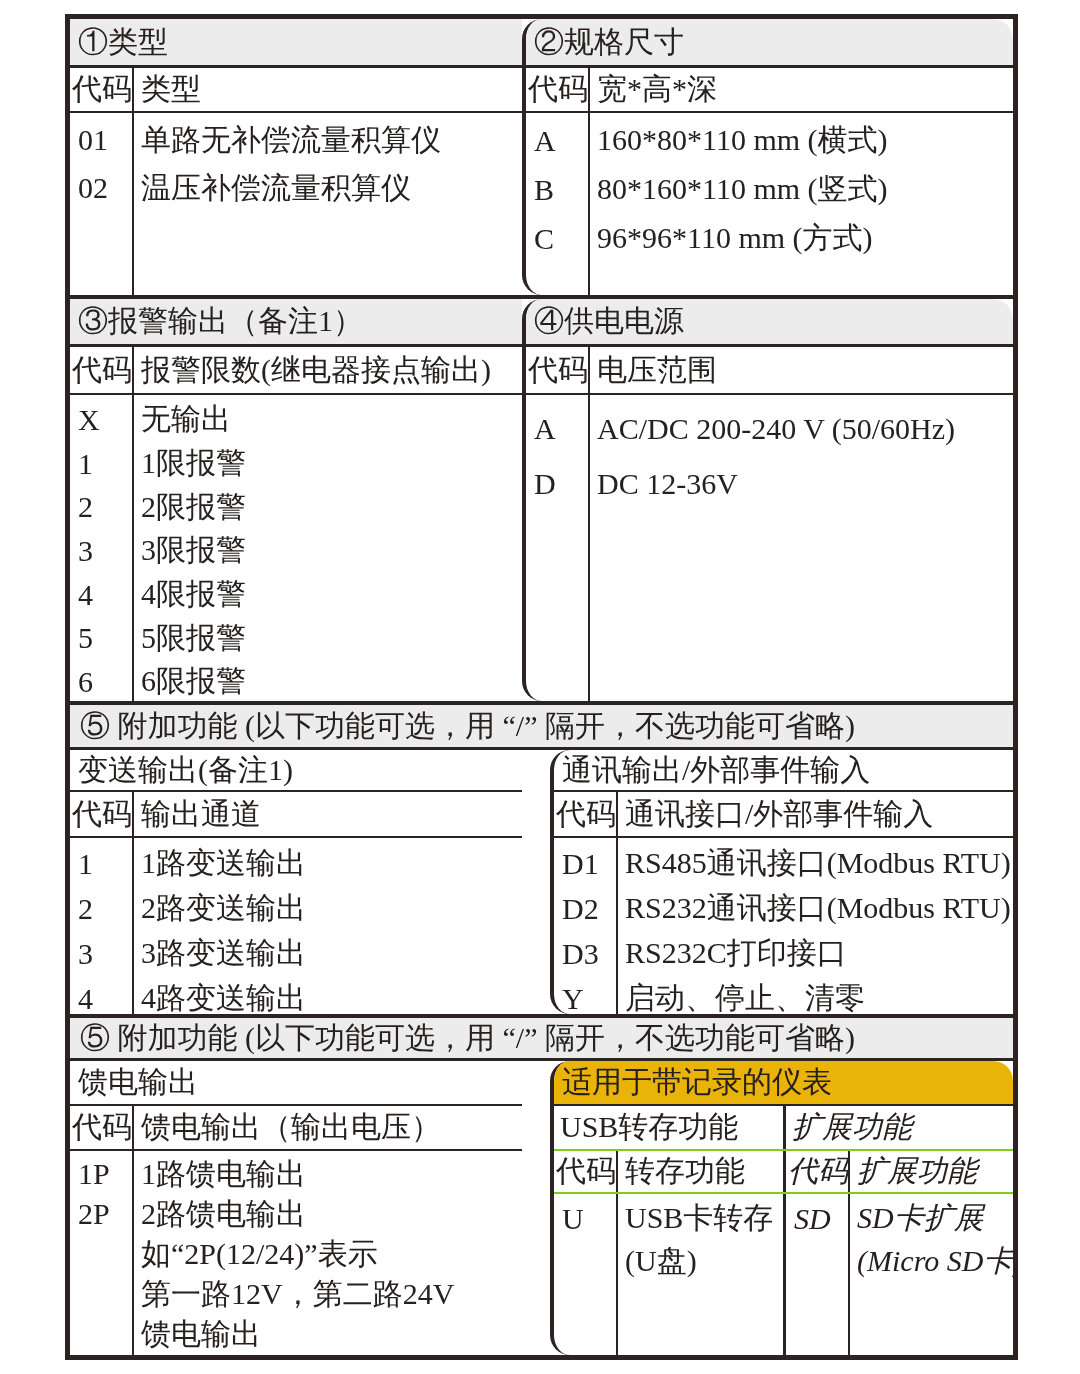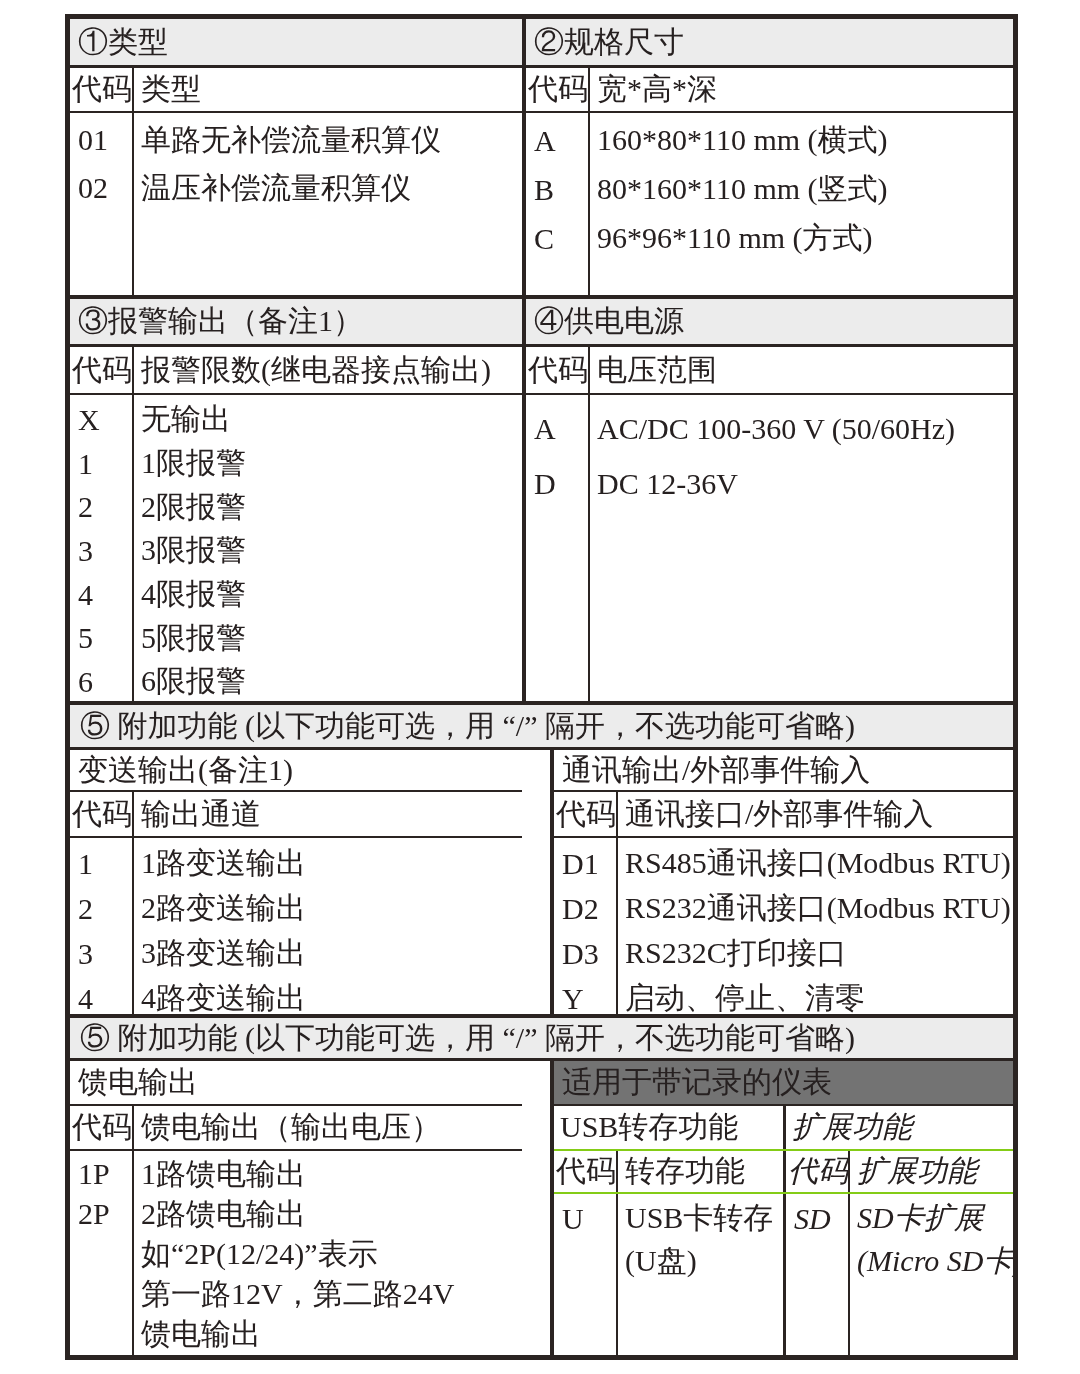--- a/index.html
+++ b/index.html
@@ -17,37 +17,37 @@
   }
   .band { display: flex; }
   .band.colband { flex-direction: column; }
   .b1 { height: 276px; }
   .b2 { height: 406px; border-top: 4px solid #2b2422; }
   .b3 { height: 313px; border-top: 4px solid #2b2422; }
   .b4 { flex: 1; border-top: 4px solid #2b2422; min-height: 0; }
   .cols { display: flex; flex: 1; min-height: 0; gap: 28px; }
   .half { display: flex; flex-direction: column; min-width: 0; overflow: hidden; }
   .half.L { width: 452px; }
-  .half.R { flex: 1; border-left: 4px solid #2b2422; }
+  .half.R { flex: 1; border-left: 4px solid #2b2422; border-radius: 20px; }
   .sec-title {
     background: #ececec; border-bottom: 3px solid #2b2422;
     display: flex; align-items: center;
     font-size: 30px; padding-left: 8px; white-space: nowrap; overflow: hidden;
   }
   .b1 .sec-title { height: 49px; }
   .b2 .sec-title { height: 48px; }
   .b3 .sec-title { height: 45px; padding-left: 10px; }
   .b4 .sec-title { height: 43px; padding-left: 10px; }
   .subtitle {
     border-bottom: 2px solid #2b2422; display: flex; align-items: center;
     font-size: 30px; padding-left: 8px; white-space: nowrap; overflow: hidden;
   }
   .b3 .subtitle { height: 42px; }
   .b4 .subtitle { height: 45px; }
-  .gray { background: #737373; }
+  .gray { background: #eab308; }
   .hdr { display: flex; border-bottom: 2px solid #2b2422; font-size: 30px; }
   .b1 .hdr { height: 45px; }
   .b2 .hdr { height: 48px; }
   .b3 .hdr { height: 46px; }
   .b4 .hdr { height: 45px; }
   .code-h {
     width: 64px; border-right: 2px solid #2b2422; flex: none;
     display: flex; align-items: center; padding-left: 2px;
     white-space: nowrap; overflow: hidden;
   }
@@ -153,21 +153,21 @@
       <div class="hdr">
         <div class="code-h">代码</div>
         <div class="val-h">电压范围</div>
       </div>
       <div class="body">
         <div class="codecol r55">
           <div class="ln">A</div>
           <div class="ln">D</div>
         </div>
         <div class="desccol r55">
-          <div class="ln">AC/DC 100-360 V (50/60Hz)</div>
+          <div class="ln">AC/DC 200-240 V (50/60Hz)</div>
           <div class="ln">DC 12-36V</div>
         </div>
       </div>
     </div>
   </div>
 
   <div class="band colband b3">
     <div class="sec-title">⑤ 附加功能 (以下功能可选，用 “/” 隔开，不选功能可省略)</div>
     <div class="cols">
       <div class="half L">

